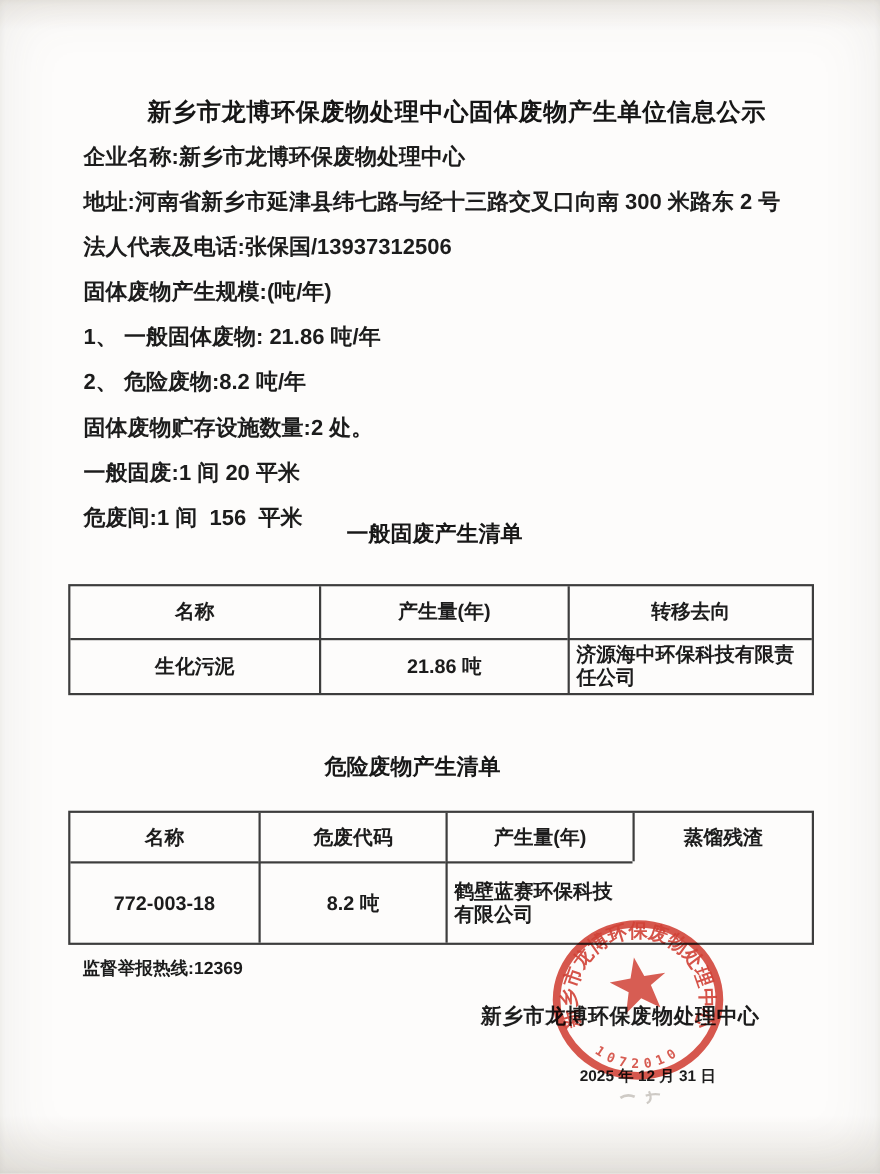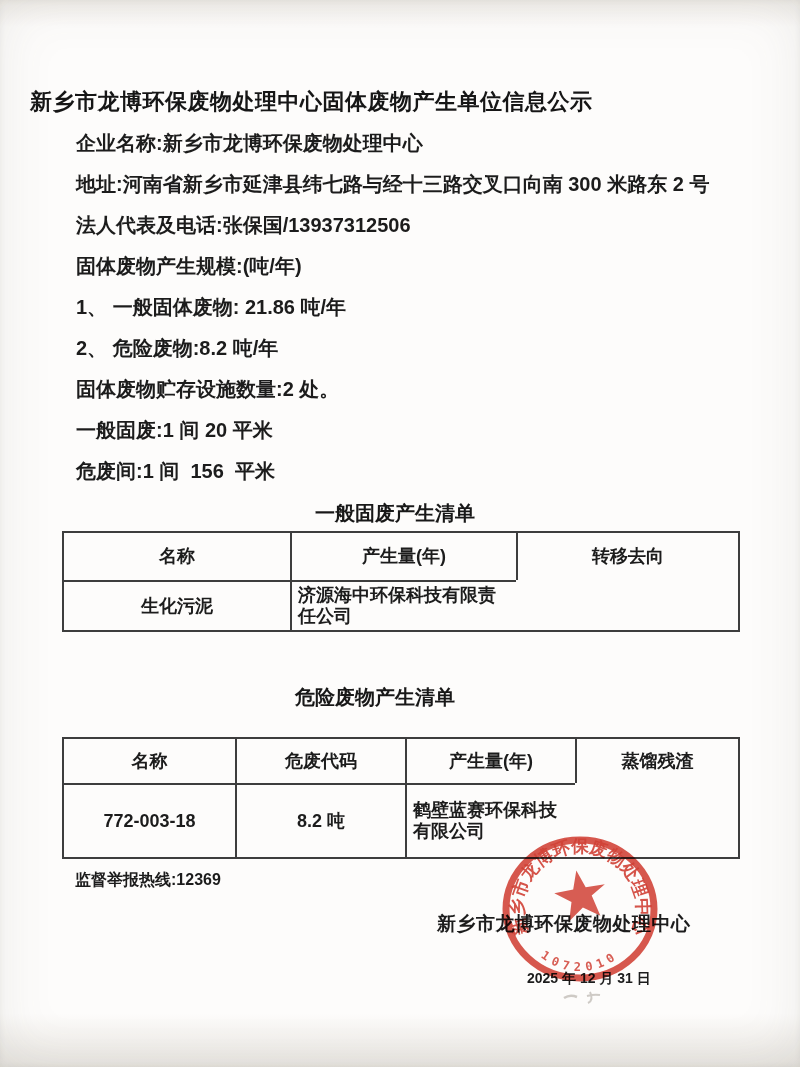--- a/index.html
+++ b/index.html
@@ -11,35 +11,36 @@
     background:#fcfbf9;
     background-image:linear-gradient(#f1eeea, #fdfcfb 2.5%, #fdfcfb 95%, #e9e6e1);
     box-shadow:inset 0 0 55px rgba(90,85,78,.10), inset 0 0 6px rgba(90,85,78,.08);
     overflow:hidden;
     font-family:"Liberation Sans","DejaVu Sans",sans-serif;
     color:#1c1c1c;
   }
   .doc-title {
     position:absolute; top:87px; left:0; width:800px;
     margin:0; padding-left:30px;
+    text-align:center;
     font-size:22px; font-weight:bold; letter-spacing:.5px;
     color:#161616;
   }
   .info { position:absolute; left:76px; top:133px; width:660px; }
   .info-line {
     height:20px; margin-bottom:21px;
     font-size:20px; line-height:20px; font-weight:bold;
     white-space:pre-wrap;
   }
   .tbl-title {
     position:absolute; left:0; width:800px; text-align:center;
     font-size:20px; font-weight:bold; color:#181818;
     padding-right:50px;
   }
-  .tbl-title.t1 { top:500px;padding-left:40px; }
+  .tbl-title.t1 { top:472px;padding-left:40px; }
   .tbl-title.t2 { top:684px; }
   .tbl {
     position:absolute; left:62px; width:678px;
     display:grid;
     border:2px solid #3d3d3d;
     background:transparent;
   }
   .tbl1 { top:531px; grid-template-columns:226px 226px 1fr; grid-template-rows:47px 50px; }
   .tbl2 { top:737px; grid-template-columns:171px 170px 170px 1fr; grid-template-rows:44px 74px; }
   .tbl > div {
@@ -94,20 +95,21 @@
     <div class="info-line">危废间:1 间  156  平米</div>
   </div>
 
   <div class="tbl-title t1">一般固废产生清单</div>
 
   <div class="tbl tbl1">
     <div>名称</div>
     <div>产生量(年)</div>
     <div>转移去向</div>
     <div>生化污泥</div>
+    <div>21.86 吨</div>
     <div class="wrapcell">济源海中环保科技有限责任公司</div>
   </div>
 
   <div class="tbl-title t2">危险废物产生清单</div>
 
   <div class="tbl tbl2">
     <div>名称</div>
     <div>危废代码</div>
     <div>产生量(年)</div>
     <div>蒸馏残渣</div>

